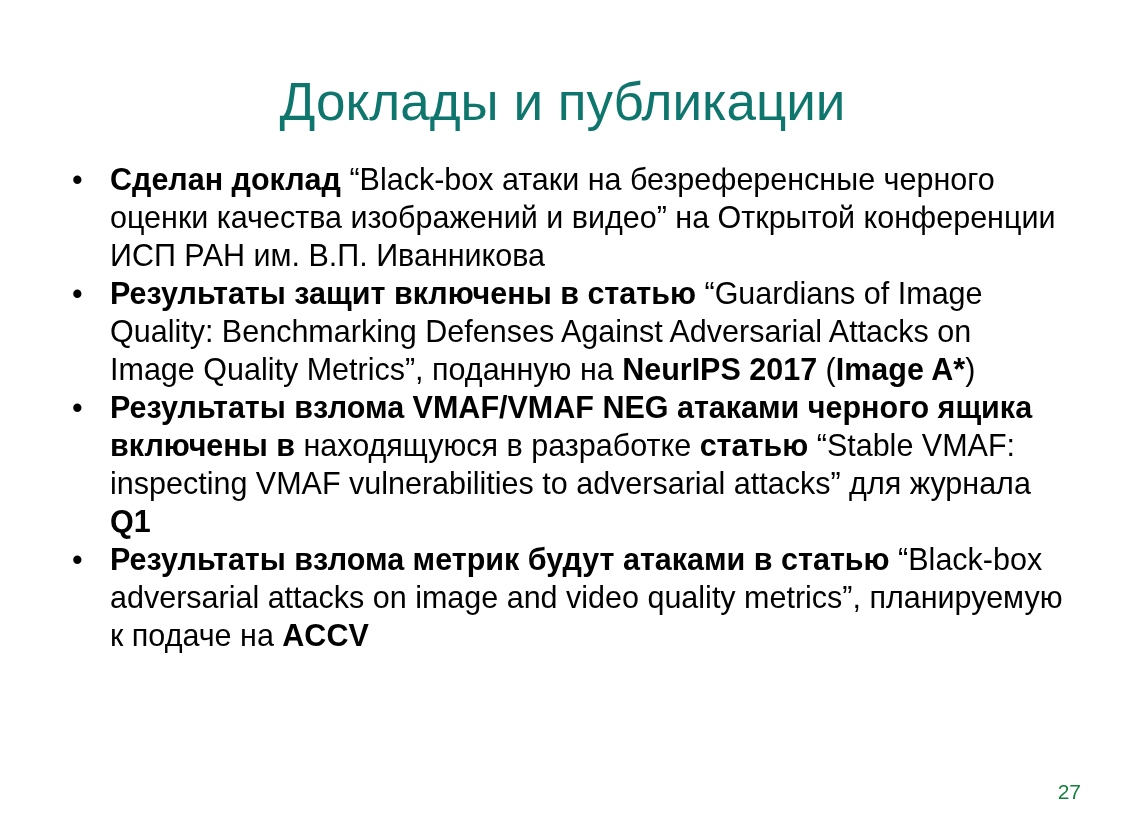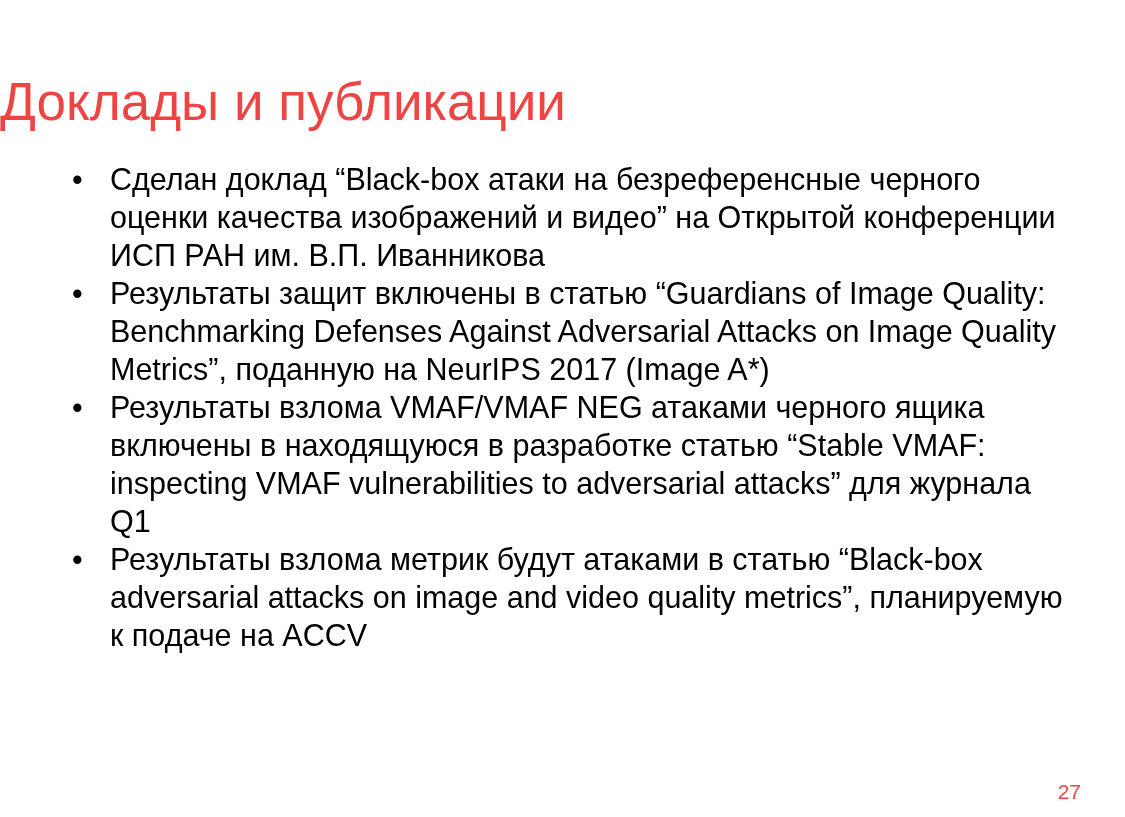--- a/index.html
+++ b/index.html
@@ -20,26 +20,26 @@
     position: relative;
     width: 1125px;
     height: 817px;
     background: #ffffff;
   }
   .slide-title {
     position: absolute;
     left: 0;
     top: 34px;
     width: 1125px;
-    text-align: left;
+    text-align: center;
     font-size: 53px;
     font-weight: 400;
     line-height: 64px;
     letter-spacing: 0px;
-    color: #ef4444;
+    color: #0f766e;
     white-space: nowrap;
   }
   .body-list {
     position: absolute;
     left: 64px;
     top: 160px;
     width: 1000px;
     margin: 0;
     padding: 0;
     list-style: none;
@@ -59,29 +59,29 @@
     left: 8px;
     top: 0;
     font-size: 30.5px;
     line-height: 38px;
     color: #000000;
   }
   .bullet-text {
     display: block;
   }
   .b {
-    font-weight: 400;
+    font-weight: 700;
   }
   .page-number {
     position: absolute;
     right: 44px;
     bottom: 12px;
     font-size: 21px;
     line-height: 26px;
-    color: #ef4444;
+    color: #15803d;
     font-weight: 400;
     text-align: right;
   }
 </style>
 </head>
 <body>
 
 <div class="slide">
 
   <h1 class="slide-title">Доклады и публикации</h1>

